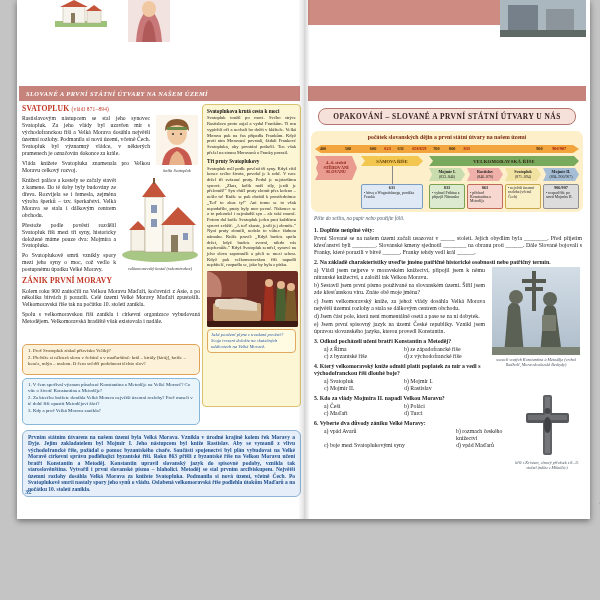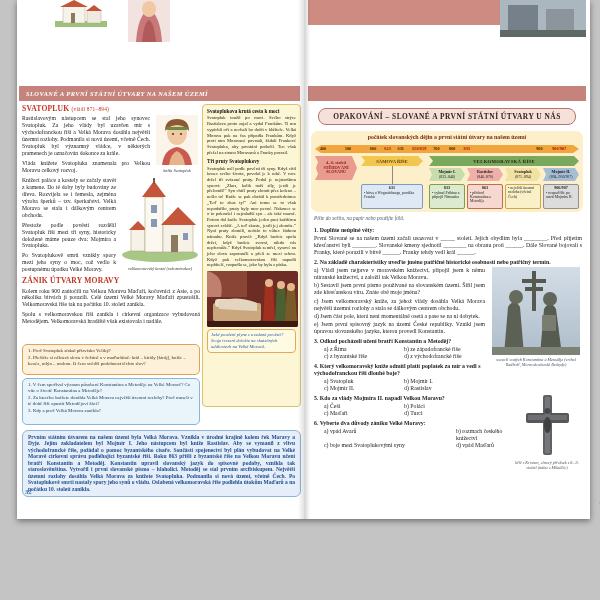--- a/index.html
+++ b/index.html
@@ -211,21 +211,21 @@
           <rect x="50" y="58" width="7" height="17" fill="#8a7a5e"></rect>
           <rect x="62" y="56" width="5" height="7" fill="#8a98b8"></rect>
         </svg>
         <div class="caption">velkomoravský kostel (rekonstrukce)</div>
       </span>
 
       <p>Knížecí paláce a kostely se začaly stavět z kamene. Do té doby byly budovány ze dřeva. Rozvíjela se i řemesla, zejména výroba šperků – tzv. šperkařství. Velká Morava se stala i dálkovým centrem obchodu.</p>
       <p>Přestože podle pověsti rozdělil Svatopluk říši mezi tři syny, historicky doložené máme pouze dva: Mojmíra a Svatopluka.</p>
       <p>Po Svatoplukově smrti vznikly spory mezi jeho syny o moc, což vedlo k postupnému úpadku Velké Moravy.</p>
 
-      <h2 class="red">ZÁNIK ÚTVARY MORAVY</h2>
+      <h2 class="red">ZÁNIK PRVNÍ MORAVY</h2>
       <p>Kolem roku 900 zaútočili na Velkou Moravu Maďaři, kočovníci z Asie, a po několika bitvách ji porazili. Celé území Velké Moravy Maďaři zpustošili. Velkomoravská říše tak na počátku 10. století zanikla.</p>
       <p>Spolu s velkomoravskou říší zanikla i církevní organizace vybudovaná Metodějem. Velkomoravská hradiště však existovala i nadále.</p>
     </div>
 
     <div class="box box-orange">
       <p>1. Proč Svatopluk získal přízvisko Veliký?</p>
       <p>2. Přečtěte si některá slova v češtině a v maďarštině: král – király [kiráj], kníže – kenéz, mlýn – malom. O čem svědčí podobnost těchto slov?</p>
     </div>
 
     <div class="box box-blue">

